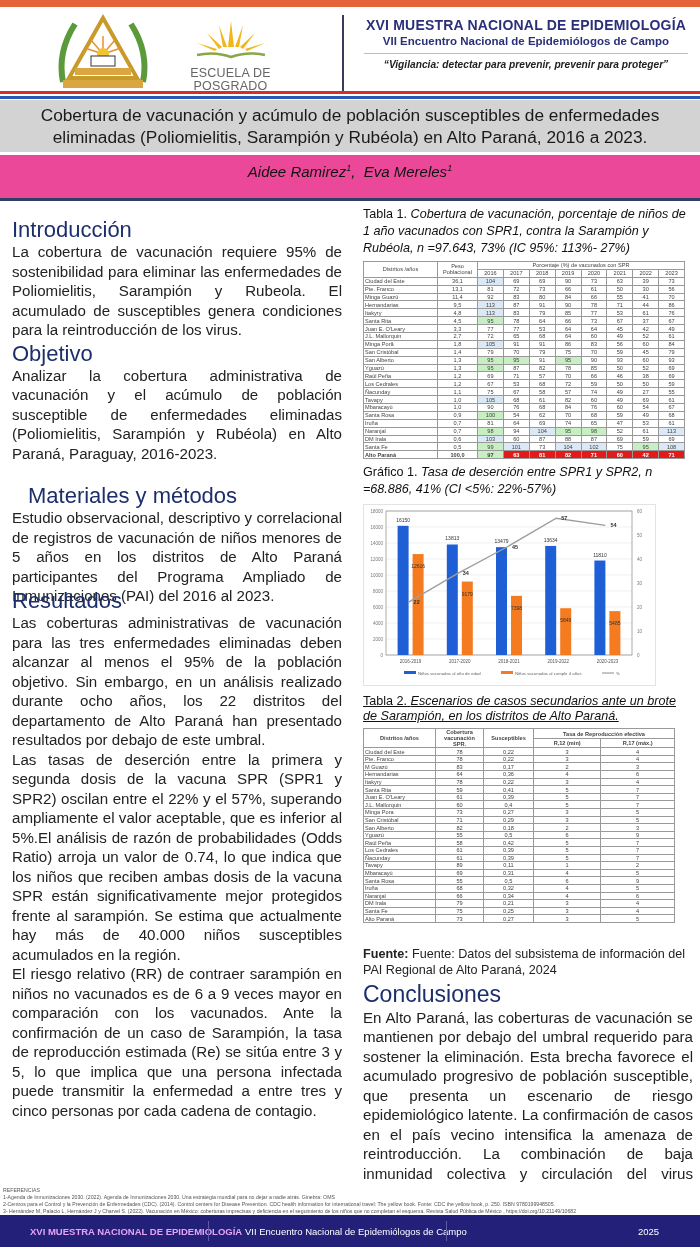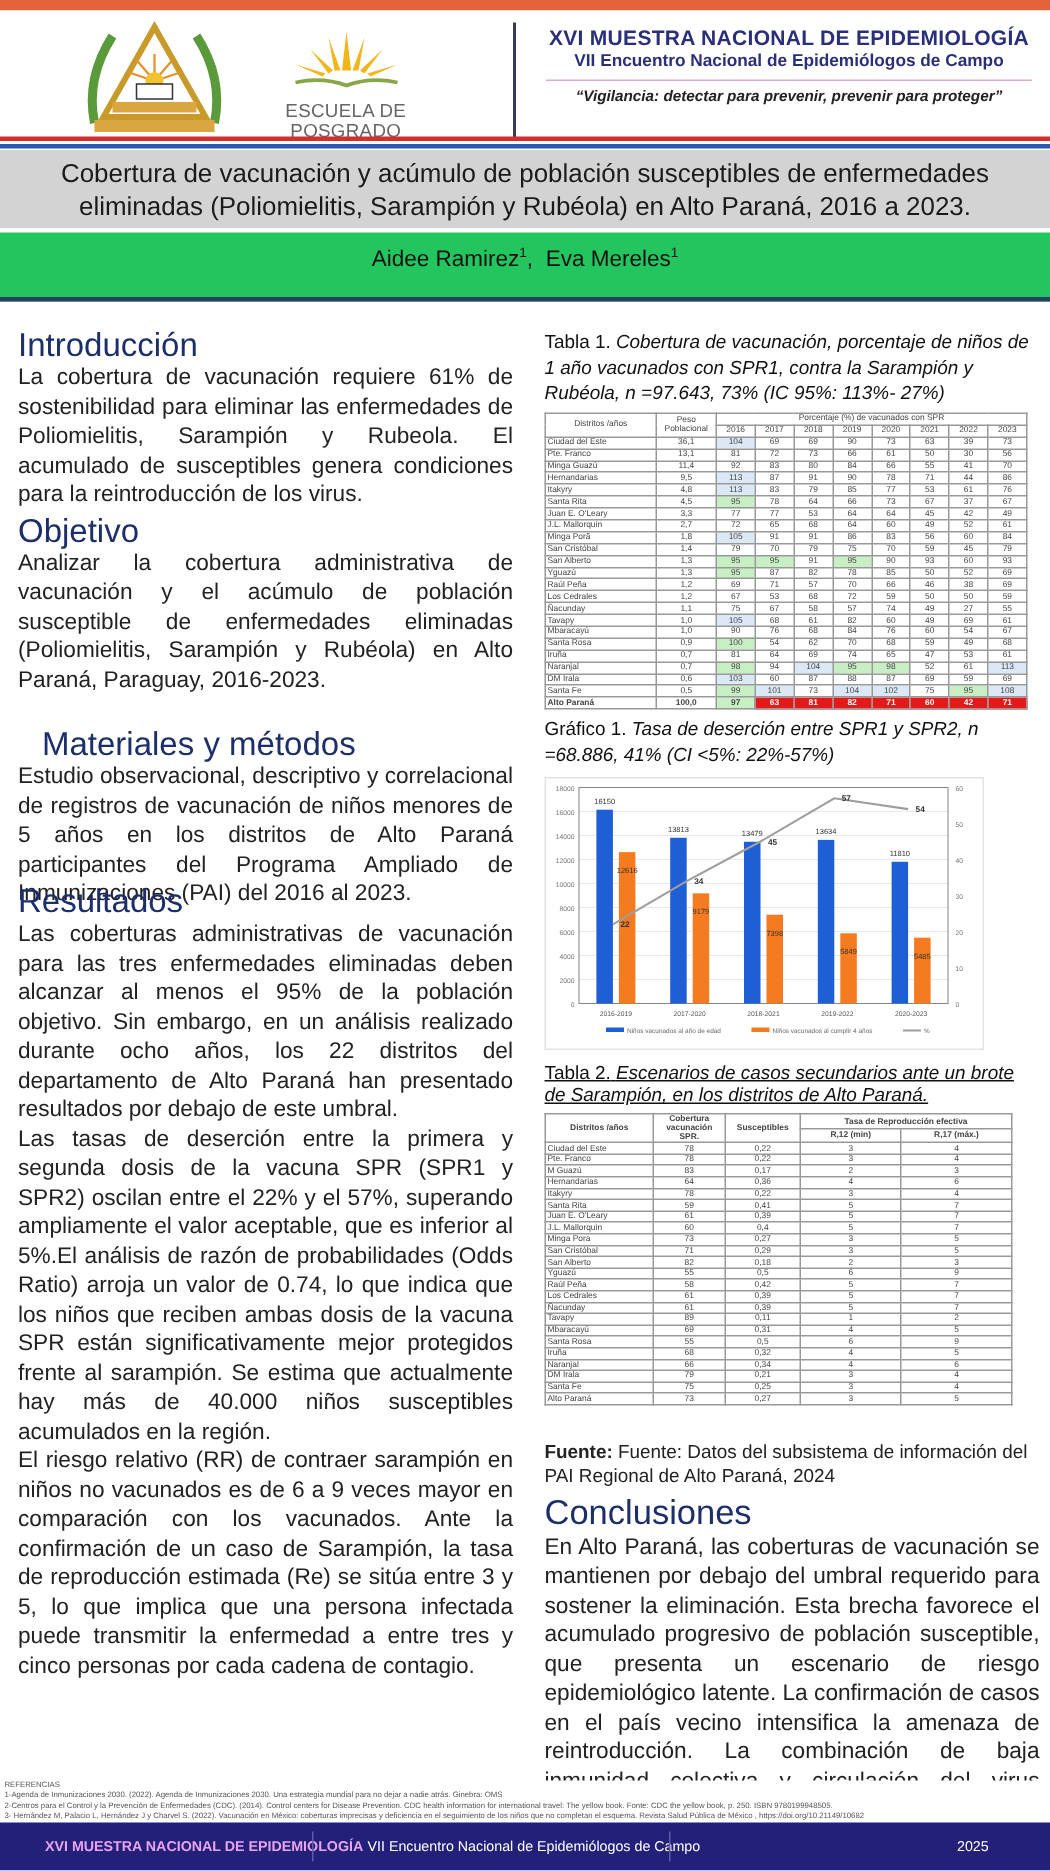--- a/index.html
+++ b/index.html
@@ -18,29 +18,29 @@
   .h2{font-weight:bold;color:#2b2f7a;font-size:11.5px;margin-top:2px;white-space:nowrap;}
   .hline{height:1px;background:#e3a8cf;margin:6px 8px 5px;}
   .h3{font-weight:bold;color:#222;font-size:10.2px;font-style:italic;white-space:nowrap;}
   .stripes{position:absolute;left:0;top:91px;width:700px;height:8px;}
   .stripes .r{height:3px;background:#d32f2f;}
   .stripes .w{height:2px;background:#fff;}
   .stripes .b{height:3px;background:#2a57b3;}
   
   .titlebox{position:absolute;left:0;top:100px;width:700px;height:52px;background:#d3d3d3;text-align:center;padding-top:4px;}
   .titlebox .t{font-size:17.3px;color:#1a1a1a;line-height:22px;}
-  .authbox{position:absolute;left:0;top:155px;width:700px;height:46px;background:#22c55e;text-align:center;padding-top:4px;border-bottom:3px solid #2c3e66;}
+  .authbox{position:absolute;left:0;top:155px;width:700px;height:46px;background:#ec4899;text-align:center;padding-top:4px;border-bottom:3px solid #2c3e66;font-style:italic;}
   .authbox .a{font-size:15px;line-height:19px;color:#111;}
   .authbox sup{font-size:9px;}
   
   .lcol{position:absolute;left:12px;top:215px;width:330px;}
   .sec-h{font-size:22px;color:#1c2f6b;font-weight:normal;line-height:24px;}
   .body{font-size:15.1px;line-height:19.5px;color:#222;text-align:justify;}
   
-  .rcol{position:absolute;left:363px;top:220px;width:330px;}
+  .rcol{position:absolute;left:363px;top:206px;width:330px;}
   .cap{font-size:12.6px;line-height:17px;color:#111;}
   .cap i{font-style:italic;}
   table.t1{border-collapse:collapse;width:322px;margin-left:0;font-size:5.6px;color:#444;}
   table.t1 td,table.t1 th{border:0.5px solid #999;text-align:center;padding:0 1px;height:7.9px;font-weight:normal;}
   table.t1 td.d{text-align:left;}
   .bl{background:#dbe8f5;}
   .gr{background:#c8efc4;}
   .rd{background:#e21a1a;color:#fff;}
   table.t2{border-collapse:collapse;width:312px;font-size:5.6px;color:#444;}
   table.t2 td,table.t2 th{border:0.5px solid #999;text-align:center;height:7.6px;padding:0 1px;font-weight:normal;}
@@ -122,21 +122,21 @@
   </div>
 
   <div class="authbox">
     <div class="a">
       <span>Aidee Ramirez</span><sup>1</sup>,&nbsp; <span>Eva Mereles</span><sup>1</sup>
     </div>
   </div>
 
   <div class="lcol">
     <div class="sec-h" style="margin-top:3px;">Introducción</div>
-    <div class="body">La cobertura de vacunación requiere 61% de sostenibilidad para eliminar las enfermedades de Poliomielitis, Sarampión y Rubeola. El acumulado de susceptibles genera condiciones para la reintroducción de los virus.</div>
+    <div class="body">La cobertura de vacunación requiere 95% de sostenibilidad para eliminar las enfermedades de Poliomielitis, Sarampión y Rubeola. El acumulado de susceptibles genera condiciones para la reintroducción de los virus.</div>
 
     <div class="sec-h" style="margin-top:2px;">Objetivo</div>
     <div class="body">Analizar la cobertura administrativa de vacunación y el acúmulo de población susceptible de enfermedades eliminadas (Poliomielitis, Sarampión y Rubéola) en Alto Paraná, Paraguay, 2016-2023.</div>
 
     <div class="sec-h" style="margin-top:21px;margin-left:16px;">Materiales y métodos</div>
     <div class="body" style="height:96px;overflow:visible;">Estudio observacional, descriptivo y correlacional de registros de vacunación de niños menores de 5 años en los distritos de Alto Paraná participantes del Programa Ampliado de Inmunizaciones (PAI) del 2016 al 2023.</div>
 
     <div class="sec-h" style="margin-top:-15px;">Resultados</div>
     <div class="body">Las coberturas administrativas de vacunación para las tres enfermedades eliminadas deben alcanzar al menos el 95% de la población objetivo. Sin embargo, en un análisis realizado durante ocho años, los 22 distritos del departamento de Alto Paraná han presentado resultados por debajo de este umbral.</div>
     <div class="body">Las tasas de deserción entre la primera y segunda dosis de la vacuna SPR (SPR1 y SPR2) oscilan entre el 22% y el 57%, superando ampliamente el valor aceptable, que es inferior al 5%.El análisis de razón de probabilidades (Odds Ratio) arroja un valor de 0.74, lo que indica que los niños que reciben ambas dosis de la vacuna SPR están significativamente mejor protegidos frente al sarampión. Se estima que actualmente hay más de 40.000 niños susceptibles acumulados en la región.</div>

